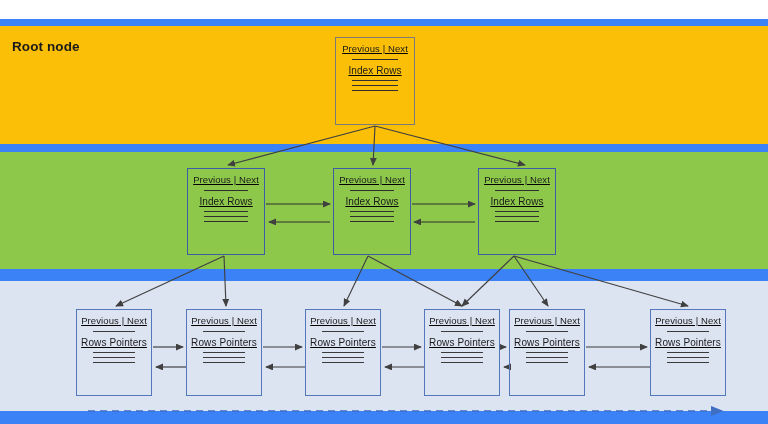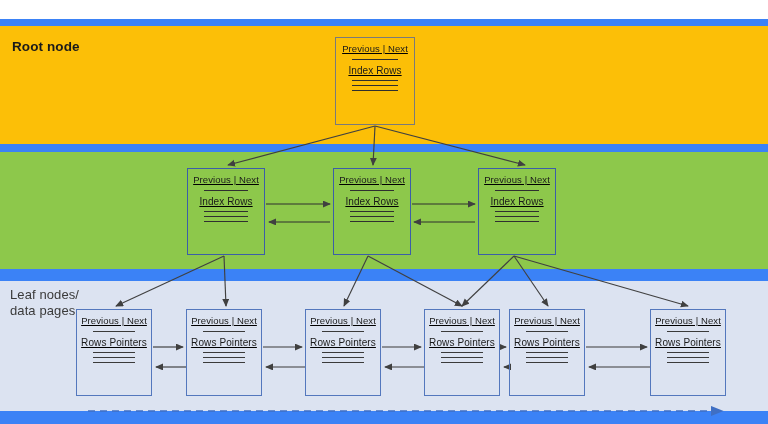--- a/index.html
+++ b/index.html
@@ -110,22 +110,20 @@
 </head>
 <body>
 
 <div id="stage">
 
   <div class="band" id="band-root"></div>
   <div class="band" id="band-inter"></div>
   <div class="band" id="band-leaf"></div>
 
   <div class="band-label" id="label-root">Root node</div>
-  <div class="band-label" id="label-leaf">Leaf nodes/
-data pages</div>
 
   <svg id="wires" viewBox="0 0 768 424" width="768" height="424">
     <defs>
       <marker id="ah" markerWidth="7" markerHeight="7" refX="6.2" refY="3" orient="auto" markerUnits="strokeWidth">
         <path d="M0,0 L7,3 L0,6 z" fill="#404040"></path>
       </marker>
       <marker id="ahb" markerWidth="8" markerHeight="8" refX="7" refY="3.2" orient="auto" markerUnits="strokeWidth">
         <path d="M0,0 L8,3.2 L0,6.4 z" fill="#3f6fc4"></path>
       </marker>
     </defs>

